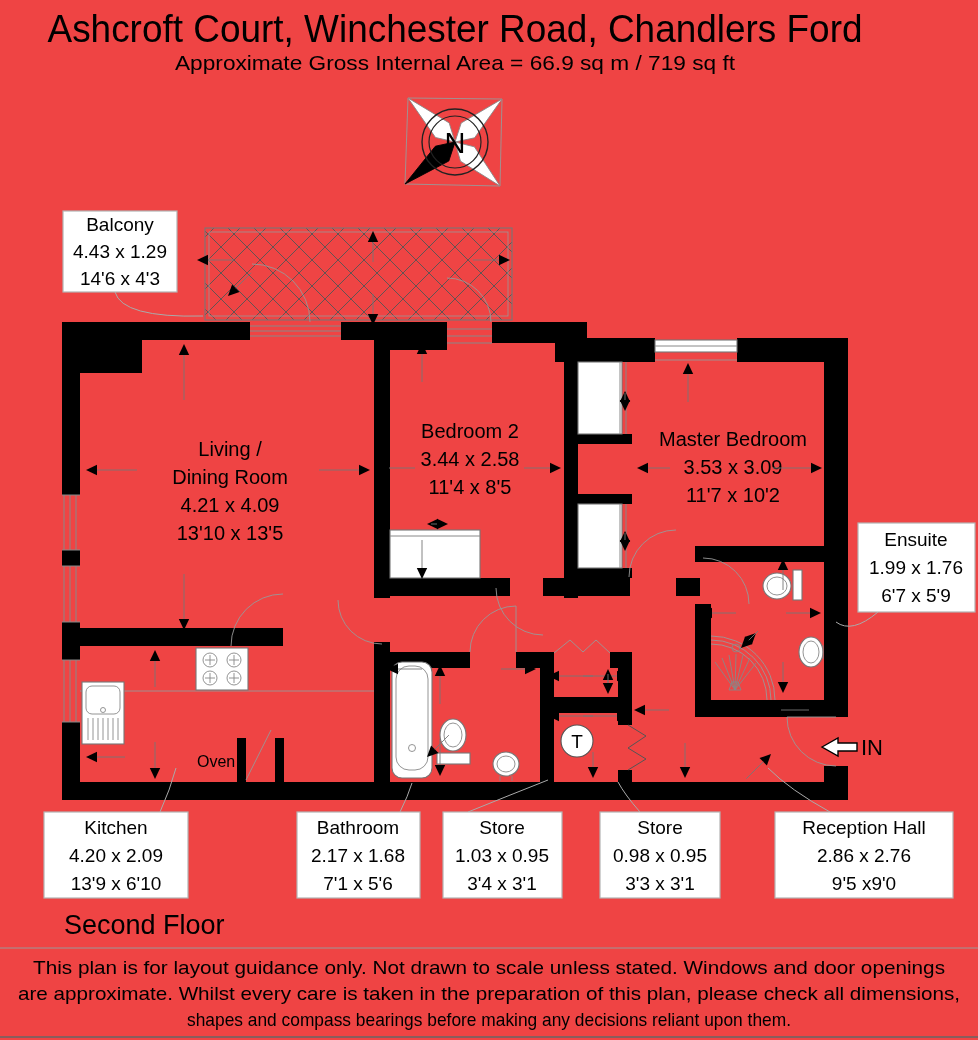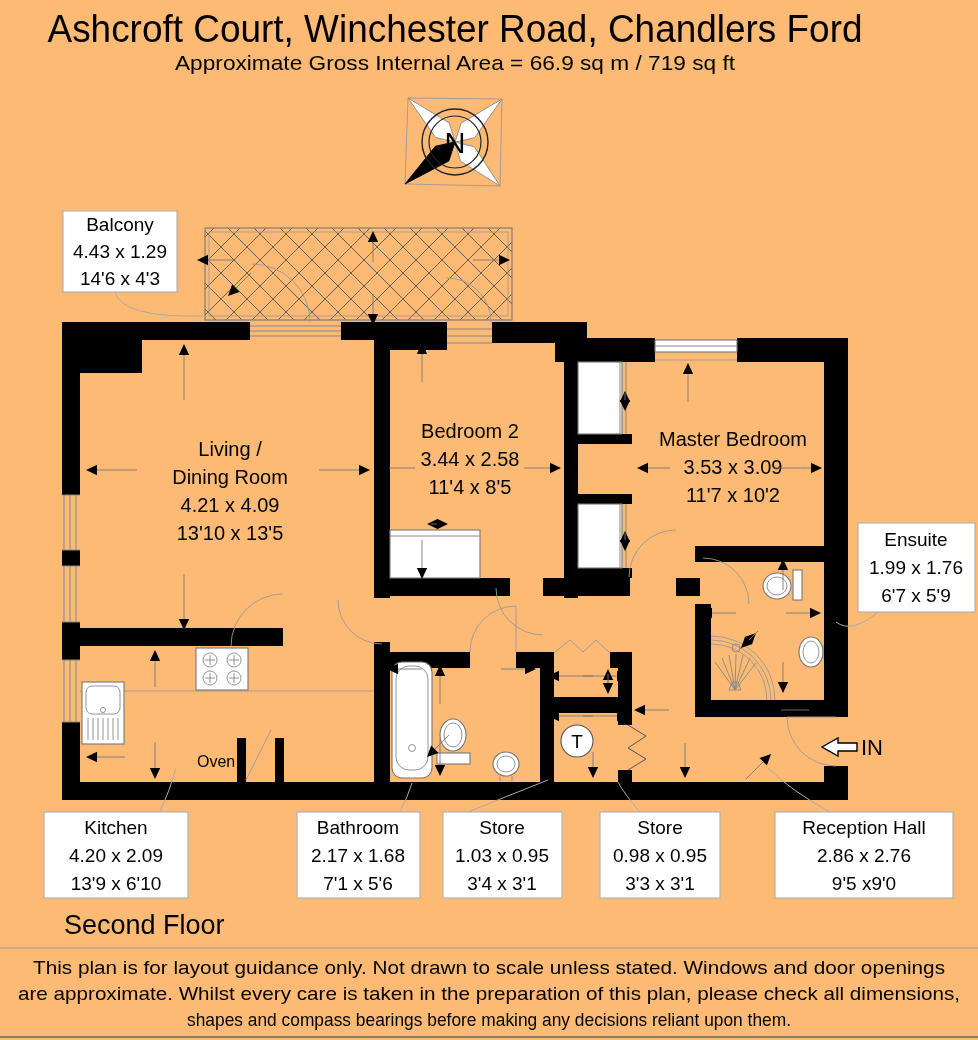--- a/index.html
+++ b/index.html
@@ -1,16 +1,16 @@
 <!DOCTYPE html>
 <html><head>
 <meta charset="utf-8">
 <style>
   html,body{margin:0;padding:0;background:#fff;}
-  .page{width:978px;height:1040px;position:relative;background:#fdba74;overflow:hidden;}
+  .page{width:978px;height:1040px;position:relative;background:#ef4444;overflow:hidden;}
   svg{display:block;}
   .wall{fill:#000;stroke:none;}
   .thin{fill:none;stroke:#888;stroke-width:1;}
   .thin2{fill:none;stroke:#999;stroke-width:0.9;}
   .leader{fill:none;stroke:#aaa;stroke-width:1;}
   .fix{fill:#fff;stroke:#777;stroke-width:1.1;}
   .fixl{fill:none;stroke:#888;stroke-width:0.9;}
   .box{fill:#fff;stroke:#b3b3b3;stroke-width:1.2;}
   text{font-family:"Liberation Sans","DejaVu Sans",sans-serif;fill:#000;}
   .tc{text-anchor:middle;}

